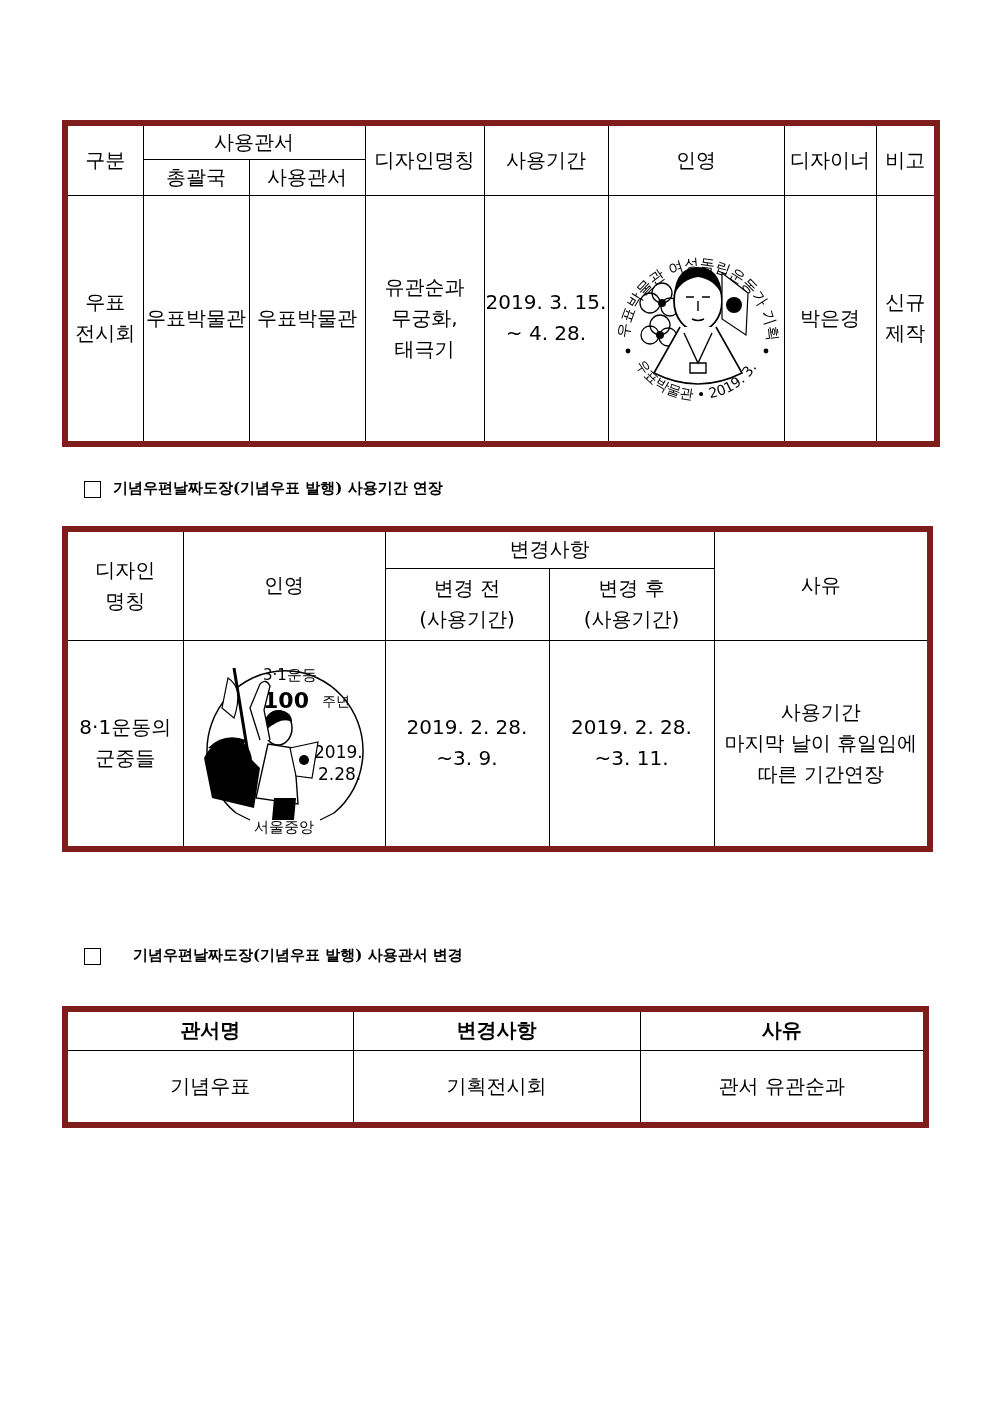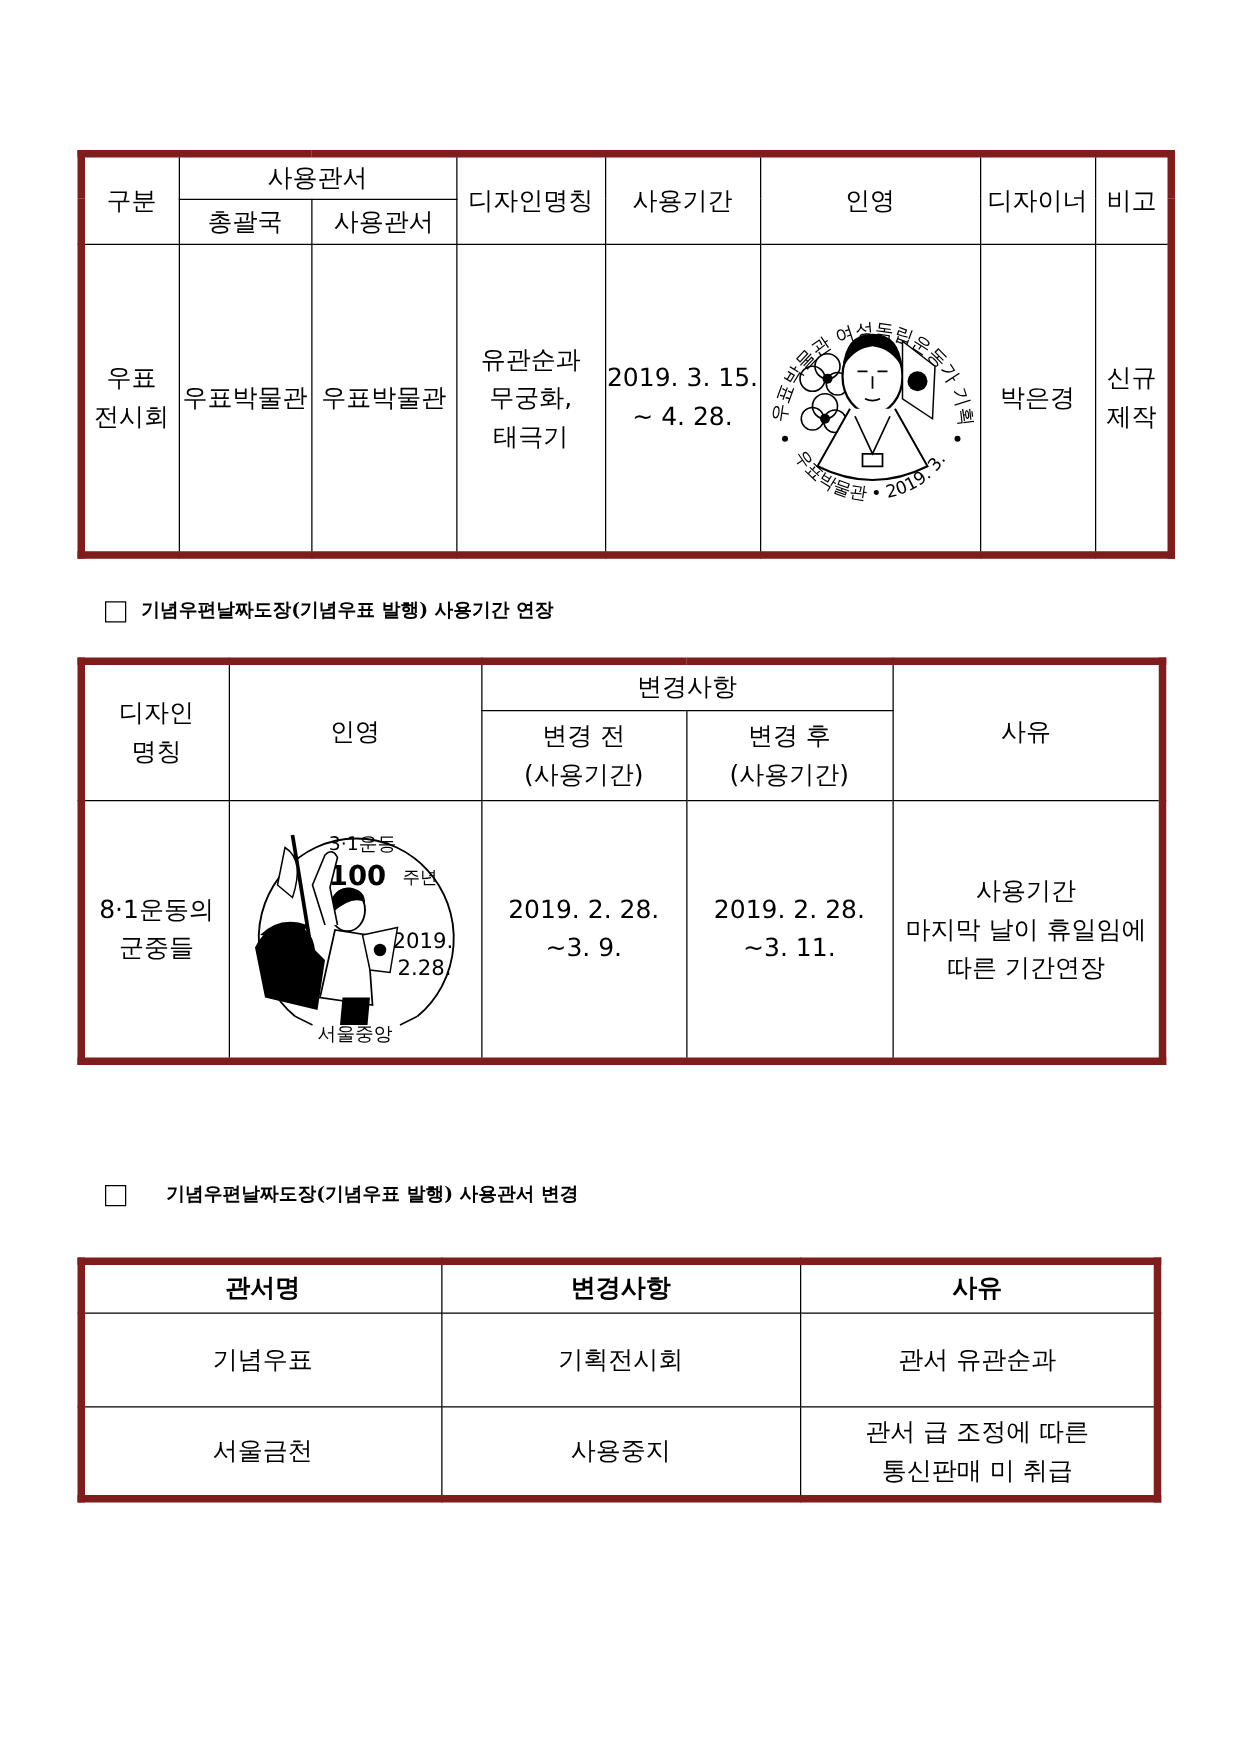--- a/index.html
+++ b/index.html
@@ -225,22 +225,14 @@
     <th>변경사항</th>
     <th>사유</th>
   </tr>
   <tr style="height:75px">
     <td>기념우표</td>
     <td>기획전시회</td>
     <td class="lines">
       <span>관서 유관순과</span>
     </td>
   </tr>
-  <tr style="height:74px">
-    <td>서울금천</td>
-    <td>사용중지</td>
-    <td class="lines">
-      <span>관서 급 조정에 따른</span>
-      <span>통신판매 미 취급</span>
-    </td>
-  </tr>
 </tbody>
   </table>
 
 </body></html>

